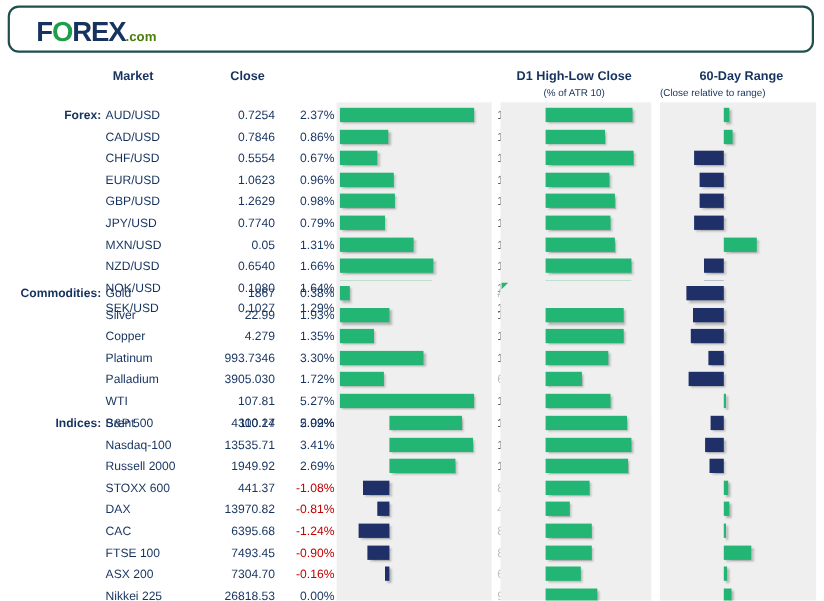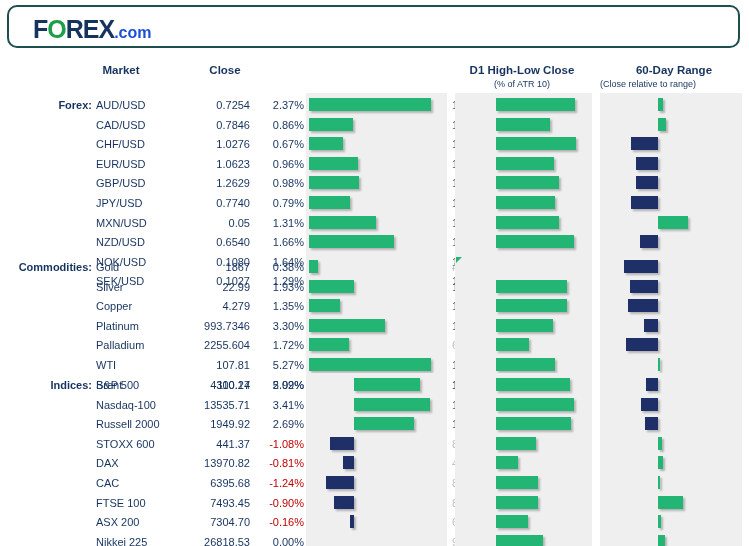--- a/index.html
+++ b/index.html
@@ -19,21 +19,21 @@
     border:2px solid #1f4e4e;border-radius:10px;background:#ffffff;
     box-sizing:border-box;
   }
   .logo{
     position:absolute;left:24px;top:8px;
     font-size:25px;font-weight:bold;letter-spacing:-1px;
     color:#16335f;font-family:"Liberation Sans", sans-serif;
     white-space:nowrap;
   }
   .logo .g{color:#1f9e4a;}
-  .logo .dotcom{font-size:16px;color:#1d4ed8;letter-spacing:0;}
+  .logo .dotcom{font-size:12px;color:#4d7c0f;letter-spacing:0;}
   .banner-title{
     position:absolute;left:0;top:11px;width:733px;text-align:center;
     font-size:18px;font-weight:bold;color:#16335f;
     letter-spacing:.2px;
   }
 
   
   .colhead{
     position:absolute;font-size:11.5px;font-weight:bold;color:#16335f;
     text-align:center;white-space:nowrap;
@@ -106,21 +106,21 @@
         <div class="atr">166.1%</div>
       </div>
       <div class="row" style="top: 115.6px;">
         <div class="mkt">CAD/USD</div>
         <div class="close">0.7846</div>
         <div class="pct">0.86%</div>
         <div class="atr">112.8%</div>
       </div>
       <div class="row" style="top: 135.2px;">
         <div class="mkt">CHF/USD</div>
-        <div class="close">1.0276</div>
+        <div class="close">0.5554</div>
         <div class="pct">0.67%</div>
         <div class="atr">167.4%</div>
       </div>
       <div class="row" style="top: 154.8px;">
         <div class="mkt">EUR/USD</div>
         <div class="close">1.0623</div>
         <div class="pct">0.96%</div>
         <div class="atr">121.1%</div>
       </div>
       <div class="row" style="top: 174.4px;">
@@ -179,21 +179,21 @@
         <div class="atr">148.0%</div>
       </div>
       <div class="row" style="top: 316.8px;">
         <div class="mkt">Platinum</div>
         <div class="close">993.7346</div>
         <div class="pct">3.30%</div>
         <div class="atr">120.1%</div>
       </div>
       <div class="row" style="top: 336.4px;">
         <div class="mkt">Palladium</div>
-        <div class="close">2255.604</div>
+        <div class="close">3905.030</div>
         <div class="pct">1.72%</div>
         <div class="atr dim">68.3%</div>
       </div>
       <div class="row" style="top: 356px;">
         <div class="mkt">WTI</div>
         <div class="close">107.81</div>
         <div class="pct">5.27%</div>
         <div class="atr">124.2%</div>
       </div>
       <div class="row" style="top: 375.6px;">

